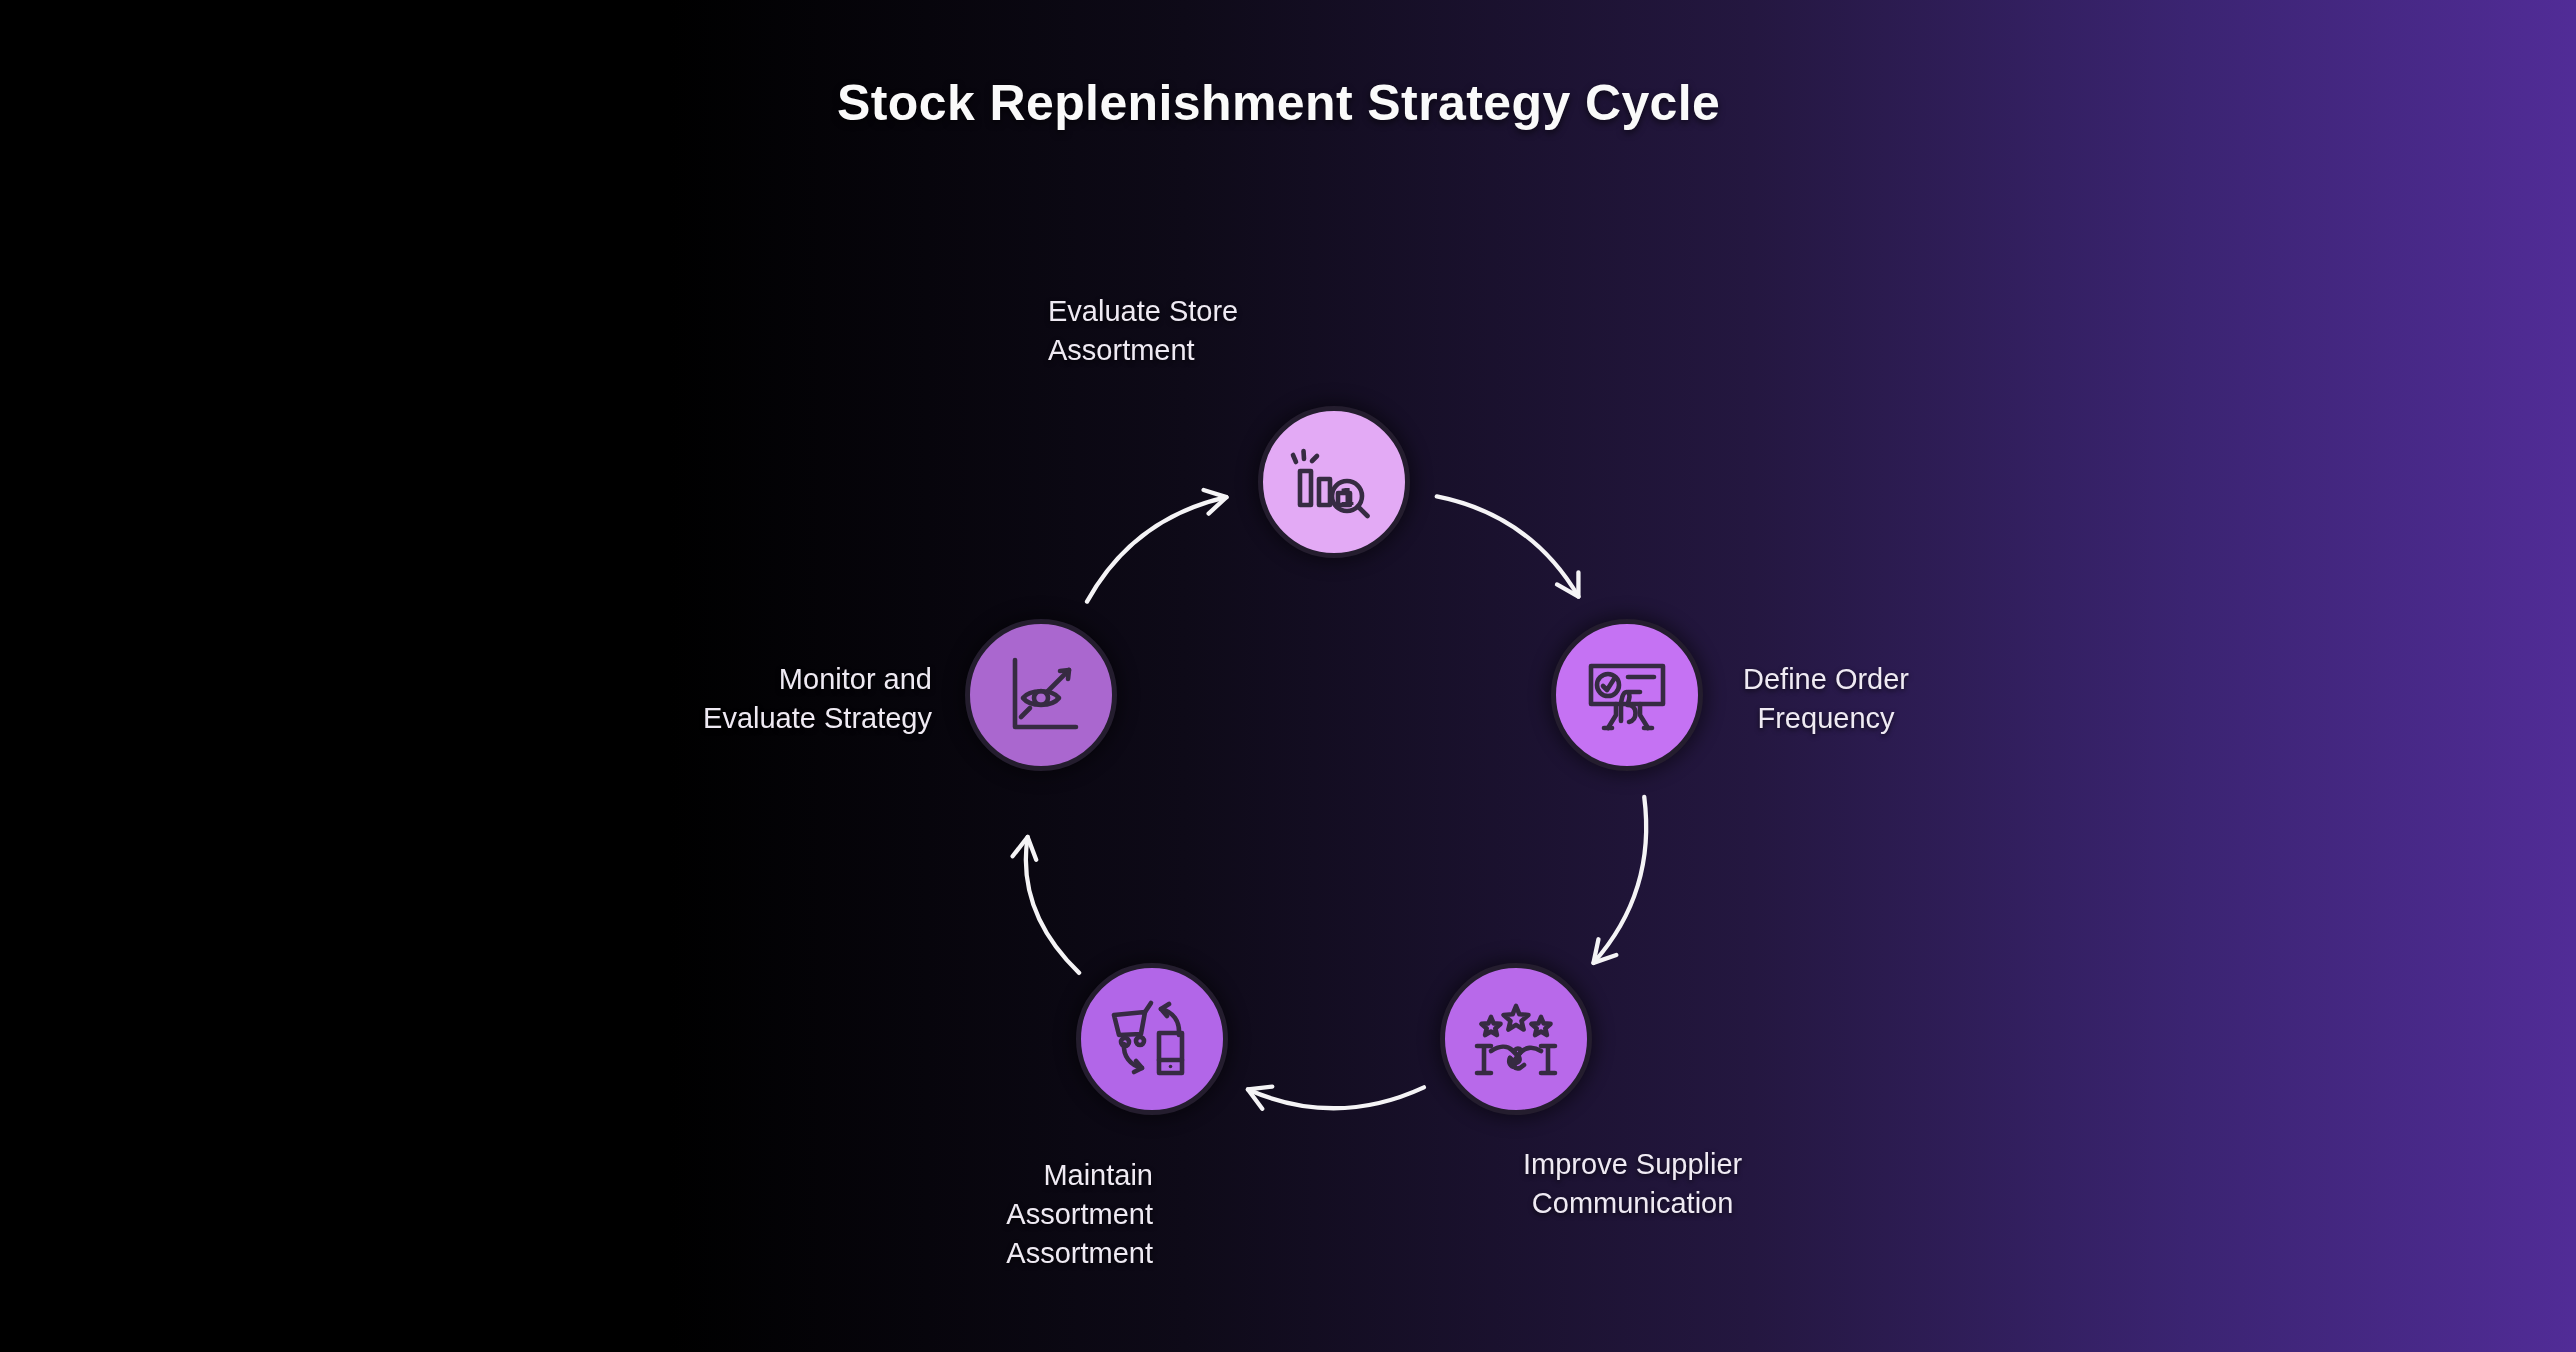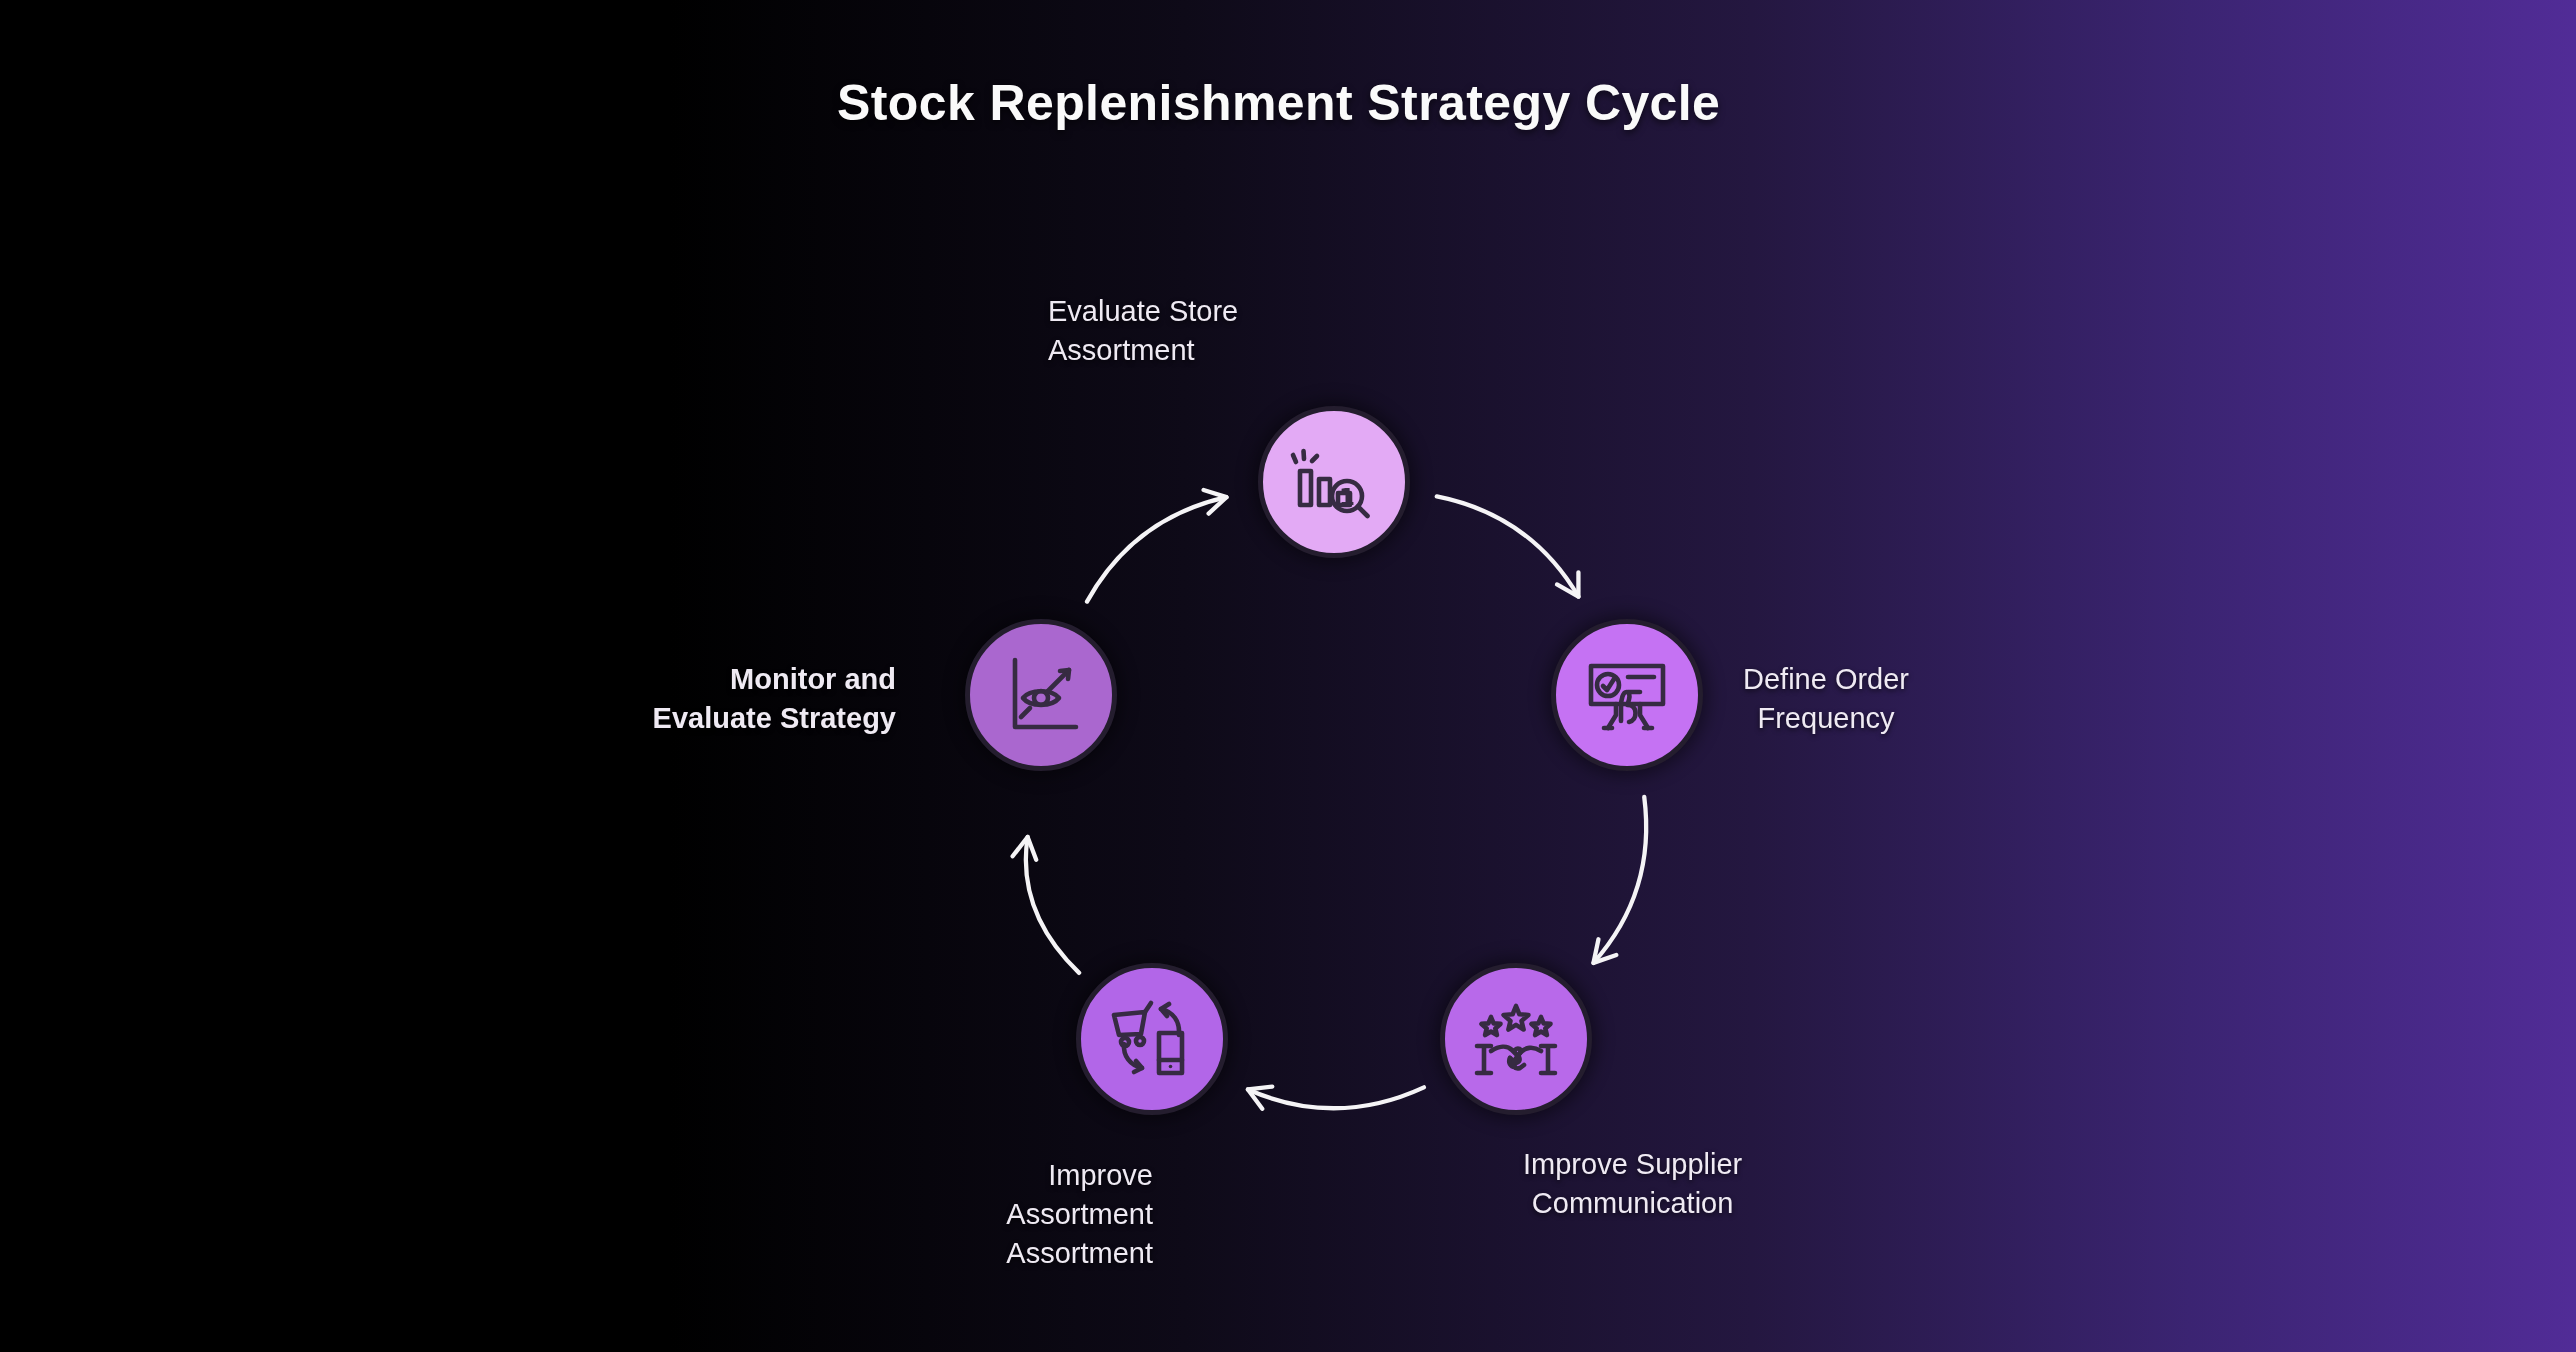--- a/index.html
+++ b/index.html
@@ -171,34 +171,34 @@
       <path class="ln" d="M77 46 C78 32 71 23 59 20"></path>
       <path class="ln" d="M59 20 L67 15 M59 20 L65 27"></path>
       <path class="ln" d="M57 44 H80 V84 H57 Z"></path>
       <path class="ln" d="M57 71 H80"></path>
       <circle class="fill" cx="68.5" cy="77.5" r="1.8"></circle>
       <path class="ln" d="M22 55 C21 67 28 76 40 79"></path>
       <path class="ln" d="M40 79 L32 83 M40 79 L34 72"></path>
     </svg>
   </div>
   <div class="node-label align-right" style="right:1423px; top:1156px;">
-    <span>Improve</span>
+    <span>Maintain</span>
     <span>Assortment</span>
     <span>Assortment</span>
   </div>
 
   <div class="node-circle" style="left:965px; top:619px; background:#aa67cf;">
     <svg class="icon-svg" viewBox="0 0 100 100">
       <path class="ln" d="M24 15 V82 H85"></path>
       <path class="ln" d="M32 53 C39 44 61 44 68 53 C61 62 39 62 32 53 Z"></path>
       <circle class="ln" cx="50" cy="53" r="7"></circle>
       <path class="ln" d="M56 47 L78 25"></path>
       <path class="ln" d="M78 25 L69 26 M78 25 L77 34"></path>
       <path class="ln" d="M30 72 L39 63"></path>
     </svg>
   </div>
-  <div class="node-label align-right" style="right:1680px; top:660px;font-weight:bold;">
+  <div class="node-label align-right" style="right:1644px; top:660px;">
     <span>Monitor and</span>
     <span>Evaluate Strategy</span>
   </div>
 
 </div>
 
 
 </body></html>

